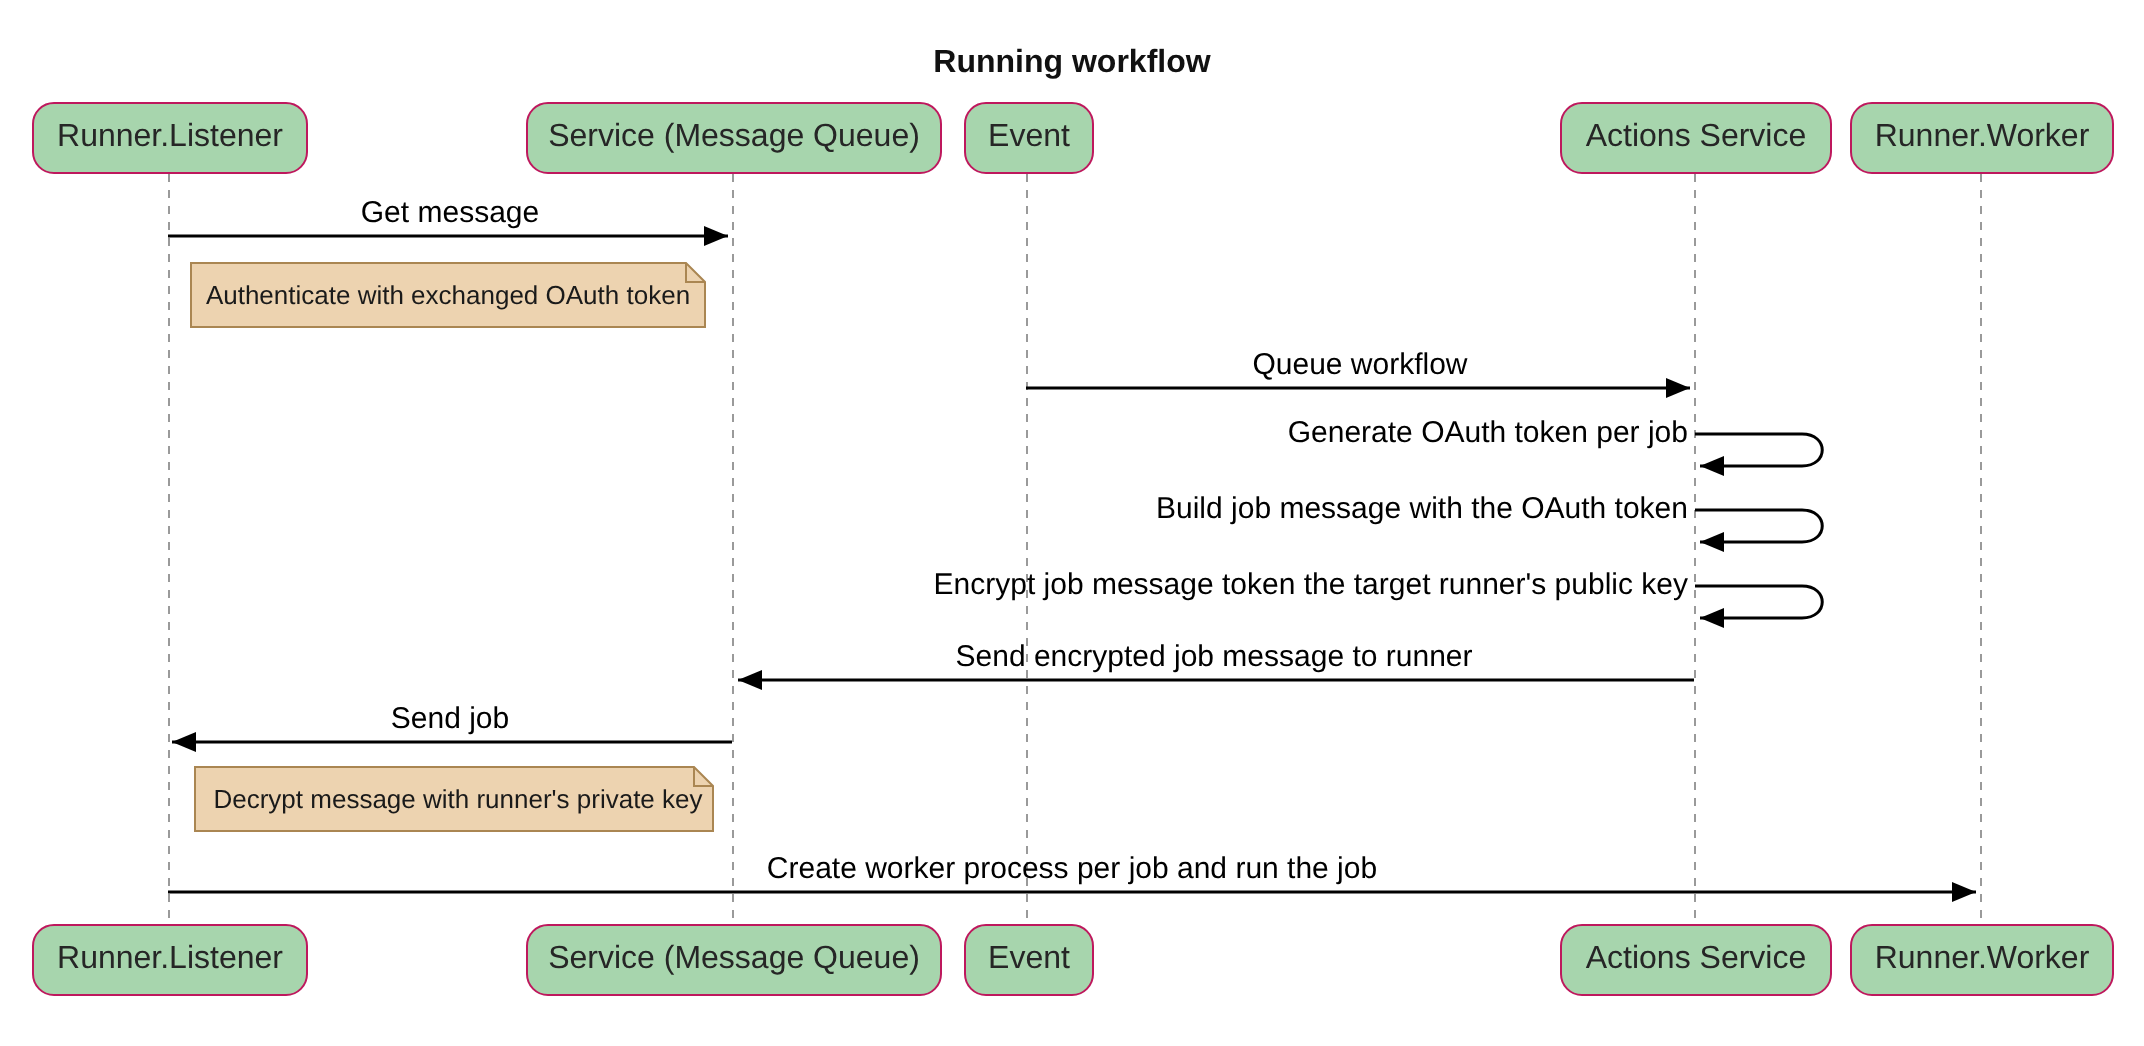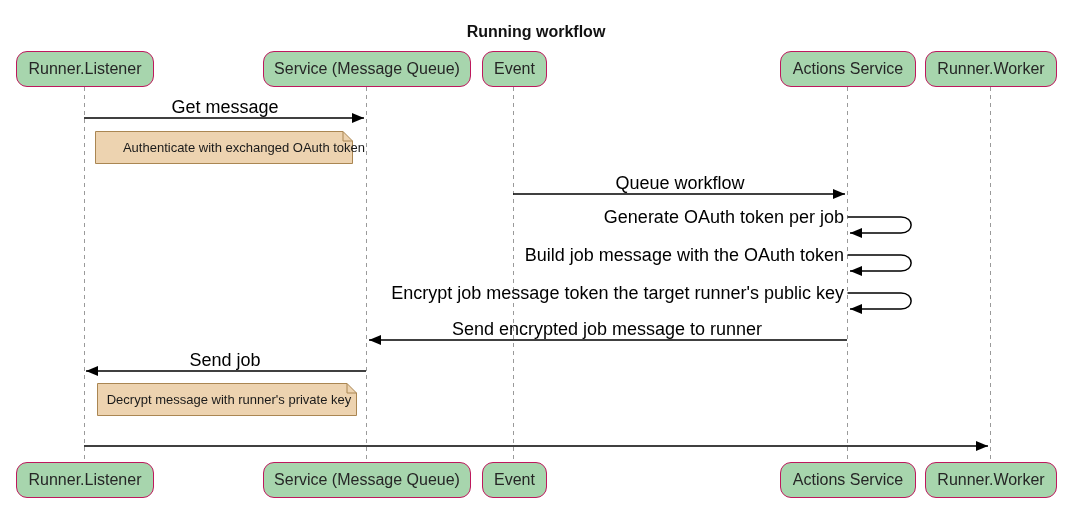--- a/index.html
+++ b/index.html
@@ -16,21 +16,21 @@
   }
   .actor{
     position:absolute;height:34px;
     background:#a7d5ad;border:1px solid #be185d;border-radius:11px;
     display:flex;align-items:center;justify-content:center;
     font-size:16px;color:#262626;white-space:nowrap;
     box-sizing:content-box;
   }
   .msg-label{
     position:absolute;height:16px;line-height:16px;
-    font-size:18px;color:#000;white-space:nowrap;
+    font-size:15px;color:#000;white-space:nowrap;
   }
   .msg-label.centered{transform:translateX(-50%);}
   .msg-label.right-aligned{text-align:right;}
   .note-label{
     position:absolute;height:33px;
     display:flex;align-items:center;justify-content:center;
     font-size:13px;color:#1a1a1a;white-space:nowrap;
   }
   svg{position:absolute;top:0;left:0;}
   .lifeline{stroke:#9a9a9a;stroke-width:1;stroke-dasharray:4 4;}
@@ -90,17 +90,18 @@
 
   <div class="msg-label centered" style="left:225px;top:99px;">Get message</div>
   <div class="msg-label centered" style="left:680px;top:175px;">Queue workflow</div>
 
   <div class="msg-label right-aligned" style="right:228px;top:209px;">Generate OAuth token per job</div>
   <div class="msg-label right-aligned" style="right:228px;top:247px;">Build job message with the OAuth token</div>
   <div class="msg-label right-aligned" style="right:228px;top:285px;">Encrypt job message token the target runner's public key</div>
 
   <div class="msg-label centered" style="left:607px;top:321px;">Send encrypted job message to runner</div>
   <div class="msg-label centered" style="left:225px;top:352px;">Send job</div>
+  <div class="msg-label centered" style="left:536px;top:427px;">Create worker process per job and run the job</div>
 
-  <div class="note-label" style="left:95px;top:131px;width:258px;padding-left:20px;">Authenticate with exchanged OAuth token</div>
+  <div class="note-label" style="left:95px;top:131px;width:258px;">Authenticate with exchanged OAuth token</div>
   <div class="note-label" style="left:103px;top:383px;width:252px;">Decrypt message with runner's private key</div>
 
 </div>
 
 </body></html>

